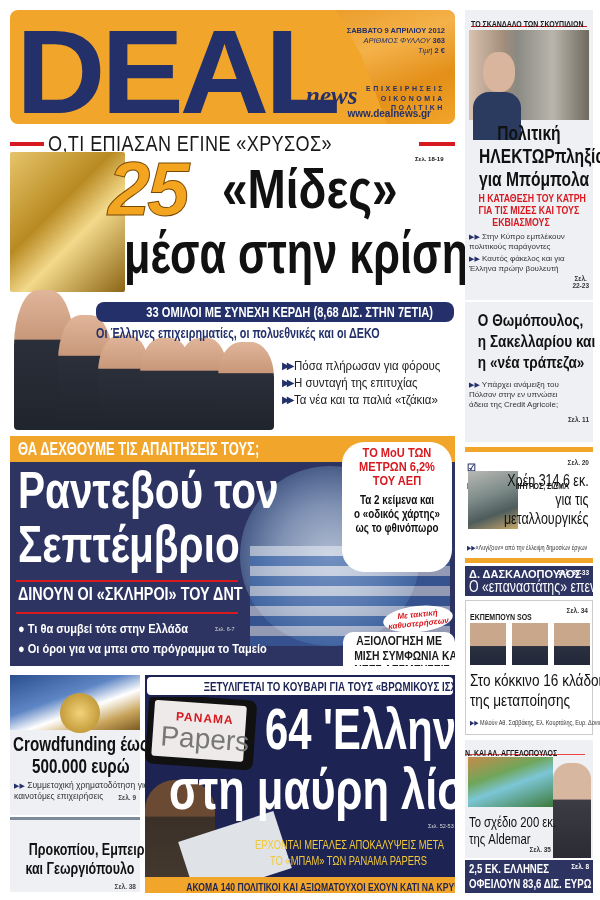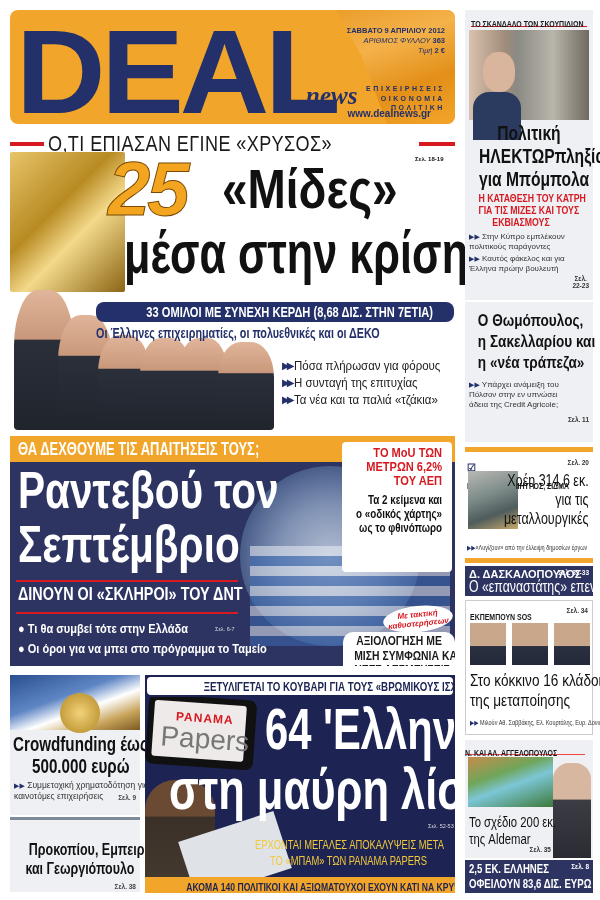--- a/index.html
+++ b/index.html
@@ -40,21 +40,21 @@
 #imf-kick span{position:absolute;left:8px;top:3px;font-size:18px;font-weight:bold;color:#fff;white-space:nowrap;transform:scaleX(0.72);transform-origin:left top}
 #imf-seal{position:absolute;left:230px;top:30px;width:180px;height:180px;border-radius:50%;background:radial-gradient(circle,#c9d4e4 0%,#8ea2c2 40%,#4f6591 70%,#2d3462 100%);opacity:0.85}
 #imf-flag{position:absolute;left:240px;top:110px;width:200px;height:100px;background:repeating-linear-gradient(180deg,#e9eef6 0 10px,#3d6bb3 10px 20px);opacity:0.55}
 #imf-title1{position:absolute;left:8px;top:24px;font-size:52px;font-weight:bold;color:#fff;white-space:nowrap;transform:scaleX(0.78);transform-origin:left top}
 #imf-title2{position:absolute;left:8px;top:78px;font-size:52px;font-weight:bold;color:#fff;white-space:nowrap;transform:scaleX(0.78);transform-origin:left top}
 .redline{position:absolute;left:6px;width:222px;height:2px;background:#d71920}
 #imf-sub{position:absolute;left:8px;top:148px;font-size:18px;font-weight:bold;color:#fff;white-space:nowrap;transform:scaleX(0.8);transform-origin:left top}
 #imf-b1{position:absolute;left:8px;top:185px;font-size:13px;font-weight:bold;color:#fff;white-space:nowrap;transform:scaleX(0.85);transform-origin:left top}
 #imf-b2{position:absolute;left:8px;top:205px;font-size:13px;font-weight:bold;color:#fff;white-space:nowrap;transform:scaleX(0.85);transform-origin:left top}
 #imf-page{position:absolute;left:205px;top:190px;font-size:5.5px;color:#ddd}
-#mou{position:absolute;left:332px;top:6px;width:110px;height:130px;background:#fff;border-radius:4px;text-align:right}
+#mou{position:absolute;left:332px;top:6px;width:110px;height:130px;background:#fff;border-radius:22px;text-align:center}
 #mou .r{color:#d71920;font-weight:bold;font-size:13.5px;line-height:14px;display:block;transform:scaleX(0.82);white-space:nowrap}
 #mou .k{color:#111;font-weight:bold;font-size:12px;line-height:14px;display:block;transform:scaleX(0.82);white-space:nowrap}
 #tactic{position:absolute;left:373px;top:170px;width:70px;height:26px;background:#fff;border-radius:50%;text-align:center;color:#d71920;font-style:italic;font-weight:bold;font-size:8px;line-height:9px;padding-top:4px;transform:rotate(-6deg)}
 #eval{position:absolute;left:333px;top:196px;width:112px;height:50px;background:#fff;border-radius:10px;text-align:center;padding-top:2px}
 #eval span{display:block;font-size:13px;font-weight:bold;line-height:14.5px;color:#1a1a1a;transform:scaleX(0.8);white-space:nowrap}
 
 #crowd{left:10px;top:675px;width:130px;height:140px;background:#eef0f4}
 #crowd-img{position:absolute;left:0;top:0;width:130px;height:55px;background:linear-gradient(160deg,#2a4f8f 0%,#5f86c4 40%,#ffffff 60%,#c7a35a 80%,#7a5a22 100%)}
 #coin{position:absolute;left:50px;top:18px;width:40px;height:40px;border-radius:50%;background:radial-gradient(circle,#f2d27a,#b18621)}
 #crowd-t1{position:absolute;left:3px;top:58px;font-size:20px;font-weight:bold;white-space:nowrap;transform:scaleX(0.76);transform-origin:left top}

